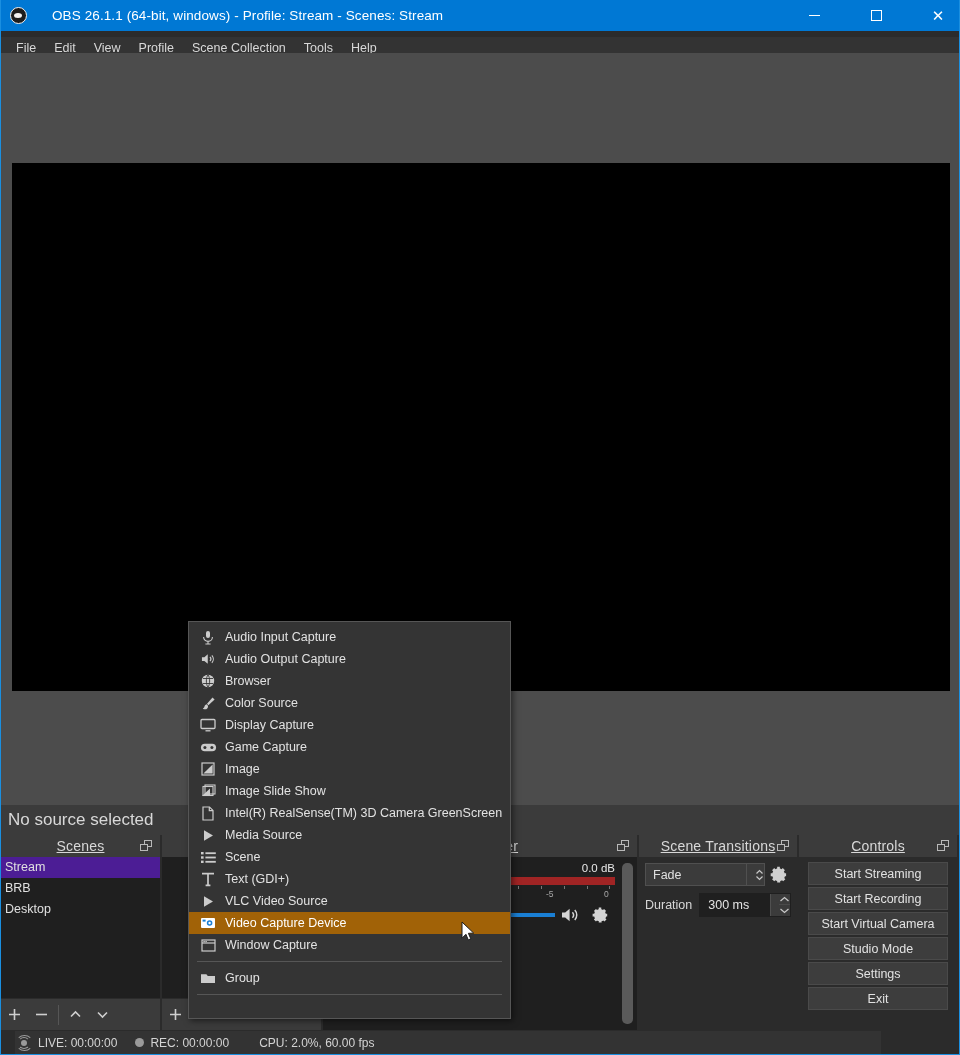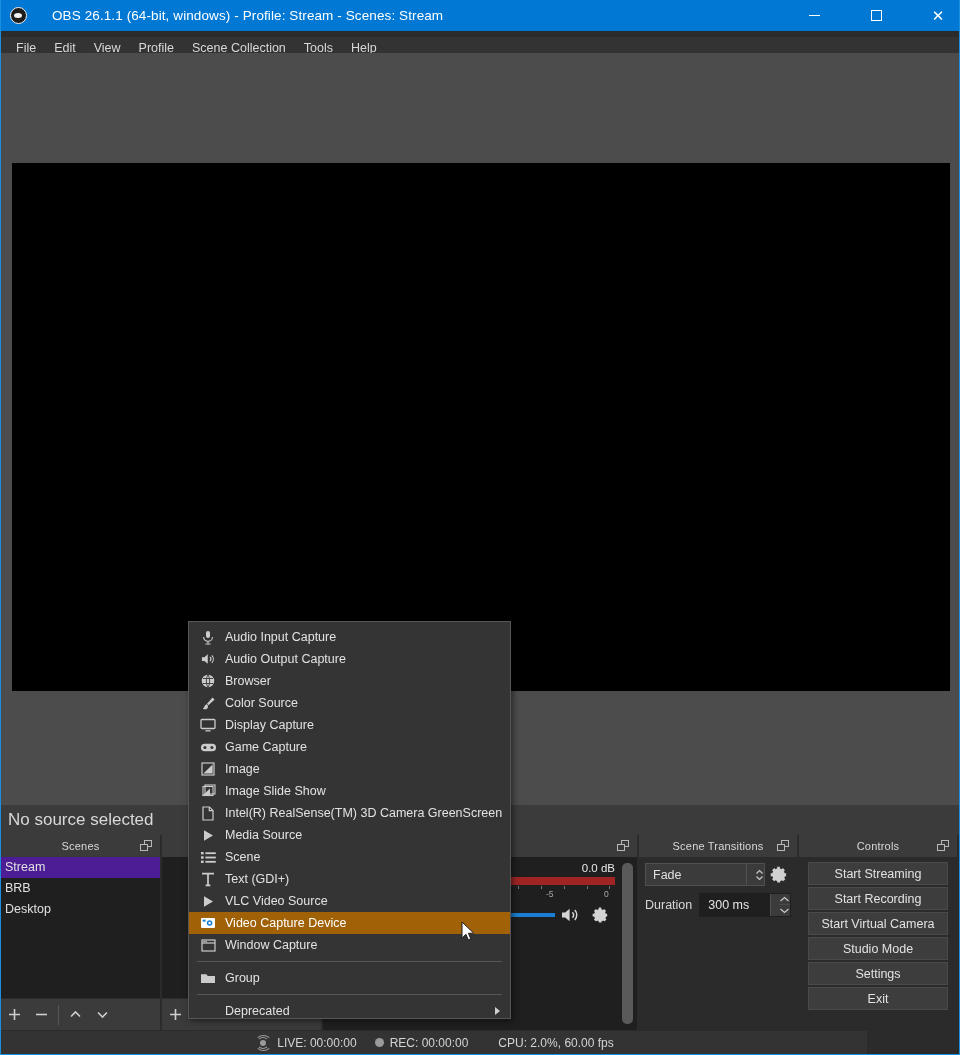--- a/index.html
+++ b/index.html
@@ -87,21 +87,21 @@
     position: absolute; left: 0; top: 835px; width: 958px; height: 195px;
     display: flex; background: #2b2b2b;
   }
   .dock { position: relative; display: flex; flex-direction: column; }
   .dock-head {
     height: 22px; background: #3b3b3b;
     display: flex; align-items: center; justify-content: center;
     position: relative; flex: none;
   }
   .dock-head .t {
-    color: #d8d8d8; font-size: 11px; letter-spacing: .2px;
+    color: #d8d8d8; font-size: 14px; letter-spacing: .2px; text-decoration: underline;
   }
   .float-ico {
     position: absolute; right: 8px; top: 5px;
     width: 12px; height: 11px;
   }
   .float-ico i {
     position: absolute; display: block; border: 1.3px solid #b9b9b9;
   }
   .float-ico i.a { right: 0; top: 0; width: 8px; height: 7px; }
   .float-ico i.b { left: 0; bottom: 0; width: 8px; height: 7px; background: #3b3b3b; }
@@ -231,23 +231,22 @@
   .ctrl-body { background: #2b2b2b; position: absolute; inset: 0; padding: 5px 9px 0 9px; }
   .cbtn {
     height: 23px; background: #3d3d3d; border: 1px solid #4a4a4a;
     color: #e2e2e2; font-size: 12.5px;
     display: flex; align-items: center; justify-content: center;
     margin-bottom: 2px; white-space: nowrap;
   }
 
   
   .statusbar {
-    position: absolute; left: 0; bottom: 0; width: 866px; height: 23px;
+    position: absolute; left: 14px; bottom: 0; width: 866px; height: 23px;
     background: #333333; display: flex; align-items: center;
-    justify-content: center;
   }
   .sb-group { display: flex; align-items: center; }
   .sb-txt { color: #d4d4d4; font-size: 12px; white-space: nowrap; }
   .live-ico {
     width: 18px; height: 14px; position: relative; margin-right: 5px;
     display: flex; align-items: center; justify-content: center;
   }
   .live-ico .dot {
     width: 6px; height: 6px; border-radius: 50%; background: #9a9a9a;
   }
@@ -716,25 +715,20 @@
       <span class="ctxicon">
         <svg width="16" height="13" viewBox="0 0 16 13">
             <path d="M1 2.2h5.4l1.4 1.8H15V11H1z" fill="currentColor"></path>
           </svg>
       </span>
       <span>Group</span>
     </div>
 
     <div class="ctxsep"></div>
 
-    <div class="ctxitem">
-      <span class="ctxicon"></span>
-      <span>Deprecated</span>
-      <span class="subarrow"></span>
-    </div>
 
   </div>
 
   <span class="cursor">
     <svg width="14" height="22" viewBox="0 0 14 22">
       <path d="M1 1l0 16.2 3.9-3.9 2.4 5.6 2.5-1.1-2.4-5.5 5.3-.2z" fill="#ffffff" stroke="#1a1a1a" stroke-width="1"></path>
     </svg>
   </span>
 
 </div>

